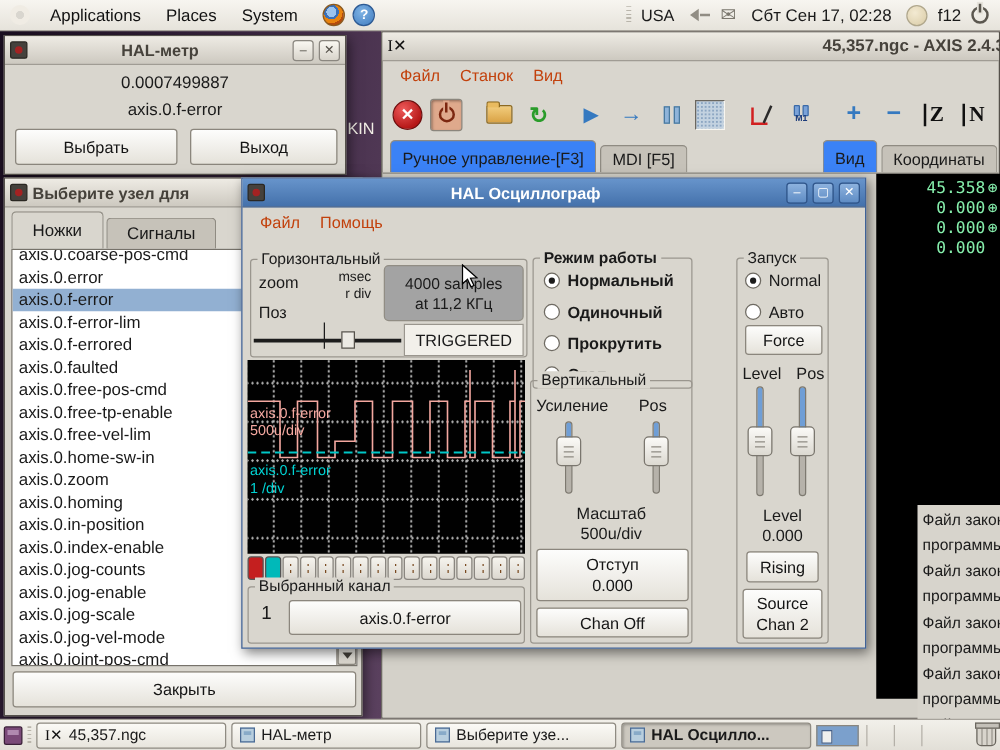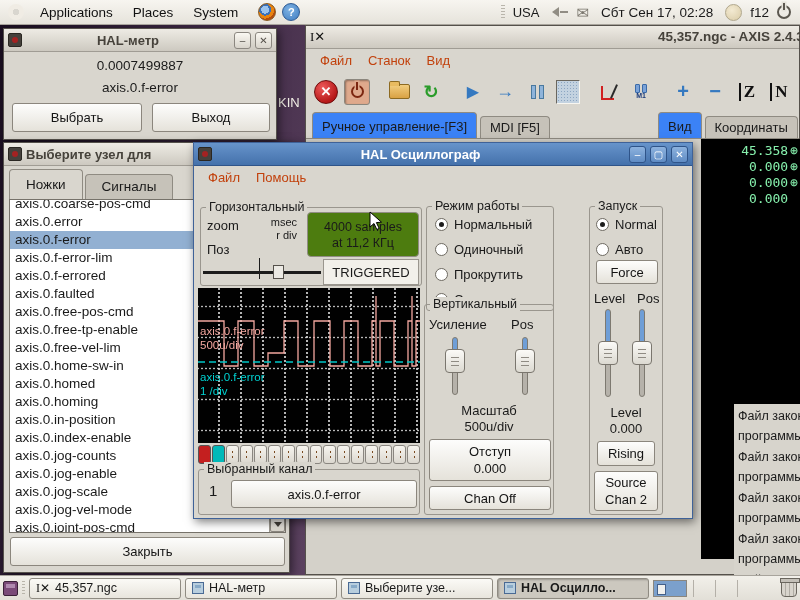--- a/index.html
+++ b/index.html
@@ -137,28 +137,28 @@
 
   
   .scope-window { left:193px; top:142px; width:500px; height:377px; z-index:30; border:1px solid #3f6298; }
   .scope-titlebar { background:linear-gradient(#6794cb,#4471ab); border-bottom:1px solid #2f5489; }
   .scope-titlebar .title { color:#fff; }
   .scope-titlebar .tb-btn { background:linear-gradient(#8db2de,#5f8cc4); border-color:#2f5489; color:#fff; }
   .hgroup { left:6px; top:64px; width:222px; height:79px; }
   .zoom-label { position:absolute; left:6px; top:10px; }
   .hpos-label { position:absolute; left:6px; top:34px; }
   .timediv { position:absolute; left:40px; top:8px; width:56px; text-align:right; font-size:11px; line-height:13px; }
-  .samples-btn { position:absolute; left:106px; top:4px; width:112px; height:45px; background:#4d7c0f; border:1px solid #918d84;
+  .samples-btn { position:absolute; left:106px; top:4px; width:112px; height:45px; background:#a3a3a3; border:1px solid #918d84;
     border-radius:4px; display:flex; flex-direction:column; align-items:center; justify-content:center; font-size:12.5px; line-height:16px; }
   .hslider-track { position:absolute; left:2px; top:63px; width:118px; height:3px; background:#1c1c1c; }
   .hslider-tick { position:absolute; left:58px; top:50px; width:1px; height:21px; background:#1c1c1c; }
   .hslider-thumb { position:absolute; left:72px; top:57px; width:11px; height:14px; background:#eceae4; border:1px solid #55514b; }
   .triggered-box { position:absolute; left:122px; top:51px; width:96px; height:26px; background:#f2f0ea; border:1px solid #9a968e;
     display:flex; align-items:center; justify-content:center; font-size:13px; }
-  .runmode-group { left:232px; top:63px; width:128px; height:105px; }
+  .runmode-group { left:232px; top:63px; width:128px; height:105px;font-weight:bold; }
   .trigger-group { left:395px; top:63px; width:74px; height:309px; }
   .force-btn { position:absolute; left:6px; top:53px; width:62px; height:24px; }
   .levelpos { position:absolute; left:4px; top:84px; display:flex; gap:12px; font-size:13px; }
   .tslider1 { left:8px; top:102px; height:88px; } .tslider2 { left:42px; top:102px; height:88px; }
   .tslider1 .thumb, .tslider2 .thumb { top:32px; }
   .level-readout { position:absolute; left:0; right:0; top:198px; text-align:center; font-size:13px; line-height:16px; }
   .rising-btn { position:absolute; left:7px; top:234px; width:58px; height:25px; }
   .source-btn { position:absolute; left:4px; top:264px; width:64px; height:40px; line-height:17px; }
   .vert-group { left:230px; top:161px; width:130px; height:211px; }
   .gain-label { position:absolute; left:4px; top:12px; font-size:13px; }
@@ -344,21 +344,21 @@
           <div class="node-row">axis.0.coarse-pos-cmd</div>
           <div class="node-row">axis.0.error</div>
           <div class="node-row selected">axis.0.f-error</div>
           <div class="node-row">axis.0.f-error-lim</div>
           <div class="node-row">axis.0.f-errored</div>
           <div class="node-row">axis.0.faulted</div>
           <div class="node-row">axis.0.free-pos-cmd</div>
           <div class="node-row">axis.0.free-tp-enable</div>
           <div class="node-row">axis.0.free-vel-lim</div>
           <div class="node-row">axis.0.home-sw-in</div>
-          <div class="node-row">axis.0.homed</div>
+          <div class="node-row">axis.0.zoom</div>
           <div class="node-row">axis.0.homing</div>
           <div class="node-row">axis.0.in-position</div>
           <div class="node-row">axis.0.index-enable</div>
           <div class="node-row">axis.0.jog-counts</div>
           <div class="node-row">axis.0.jog-enable</div>
           <div class="node-row">axis.0.jog-scale</div>
           <div class="node-row">axis.0.jog-vel-mode</div>
           <div class="node-row">axis.0.joint-pos-cmd</div>
         </div>
       <div class="list-scrollbar">

